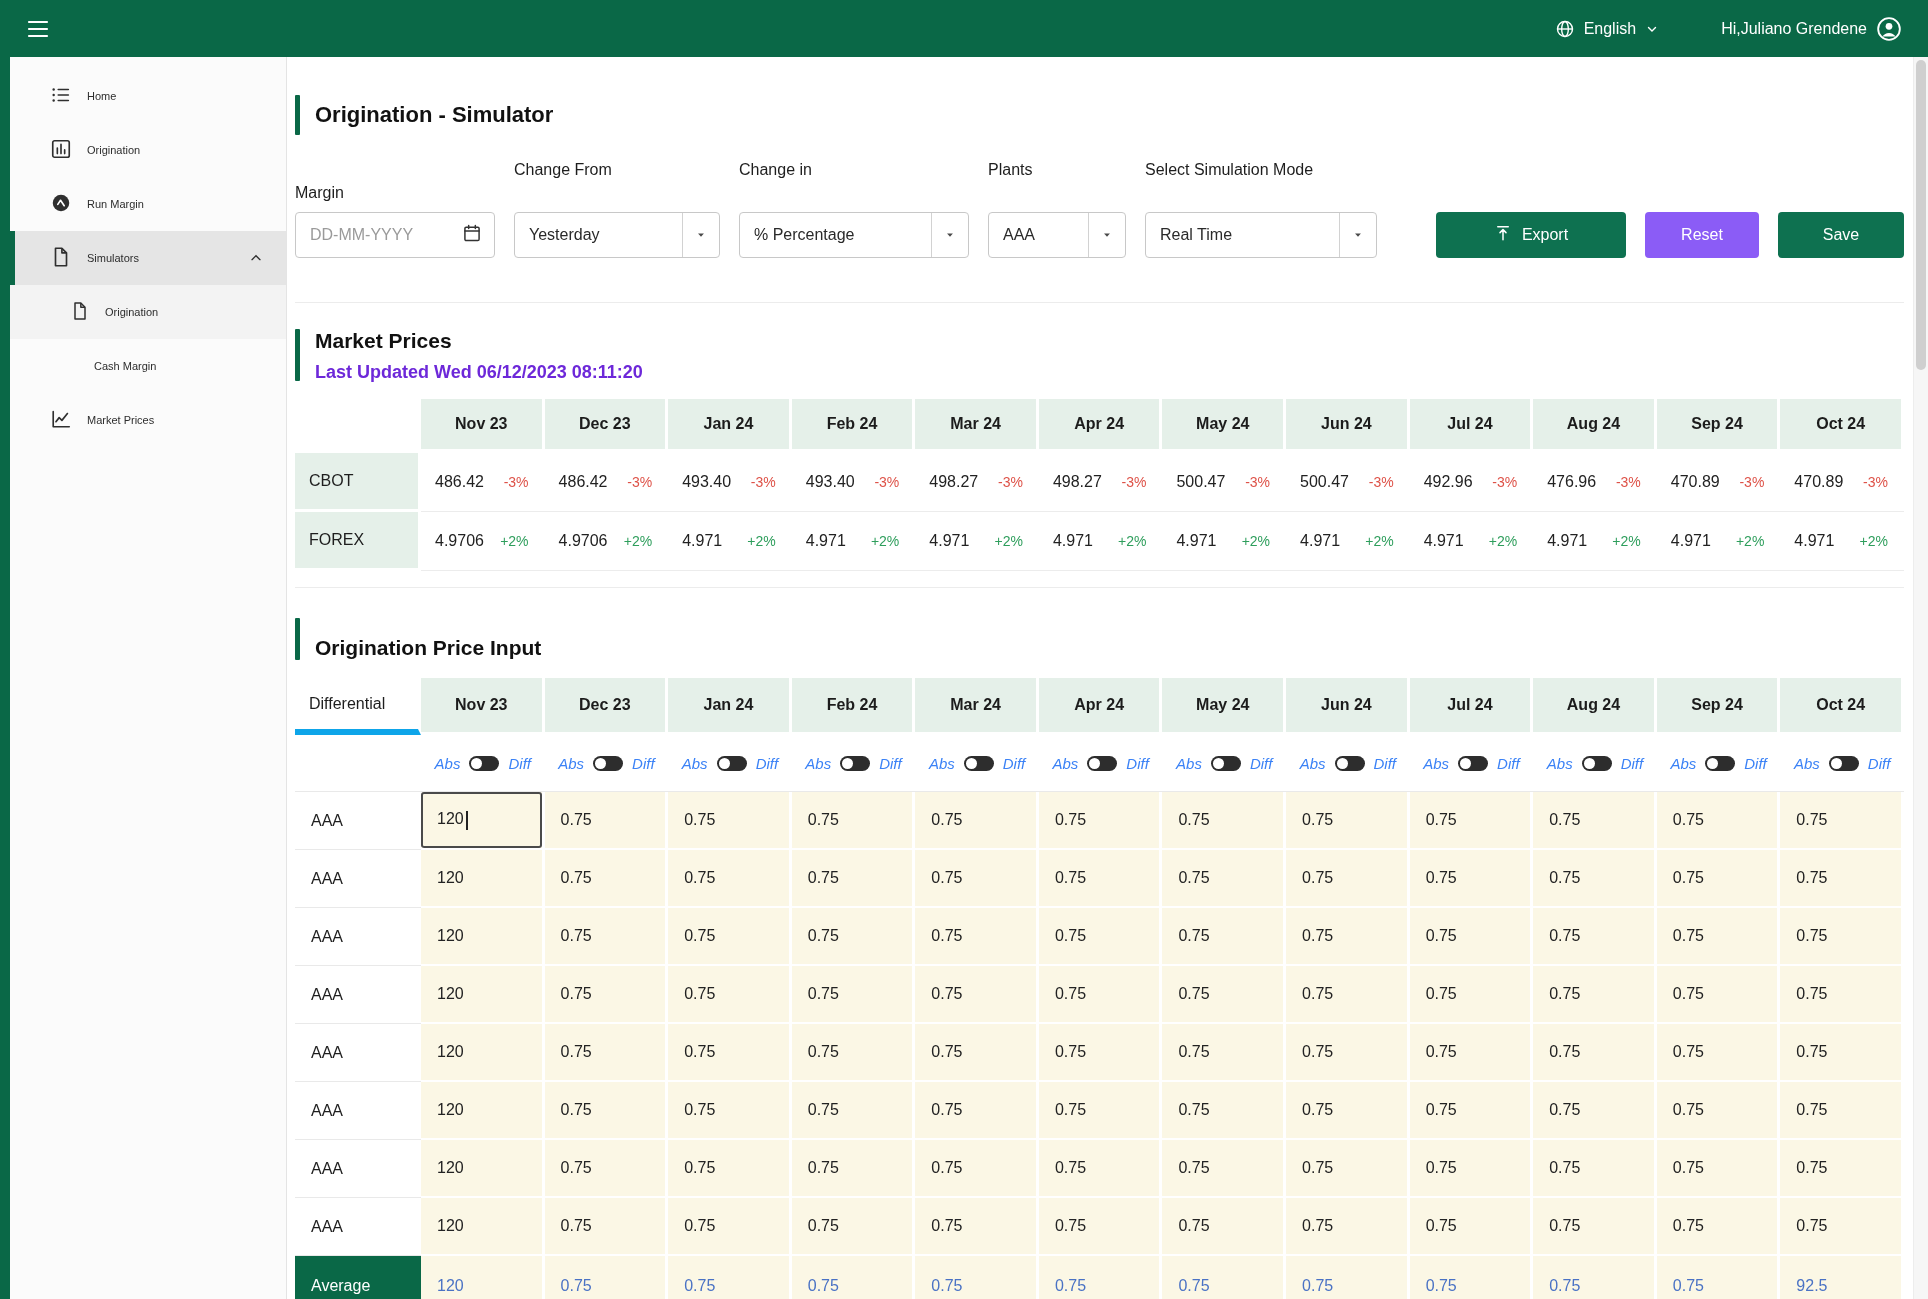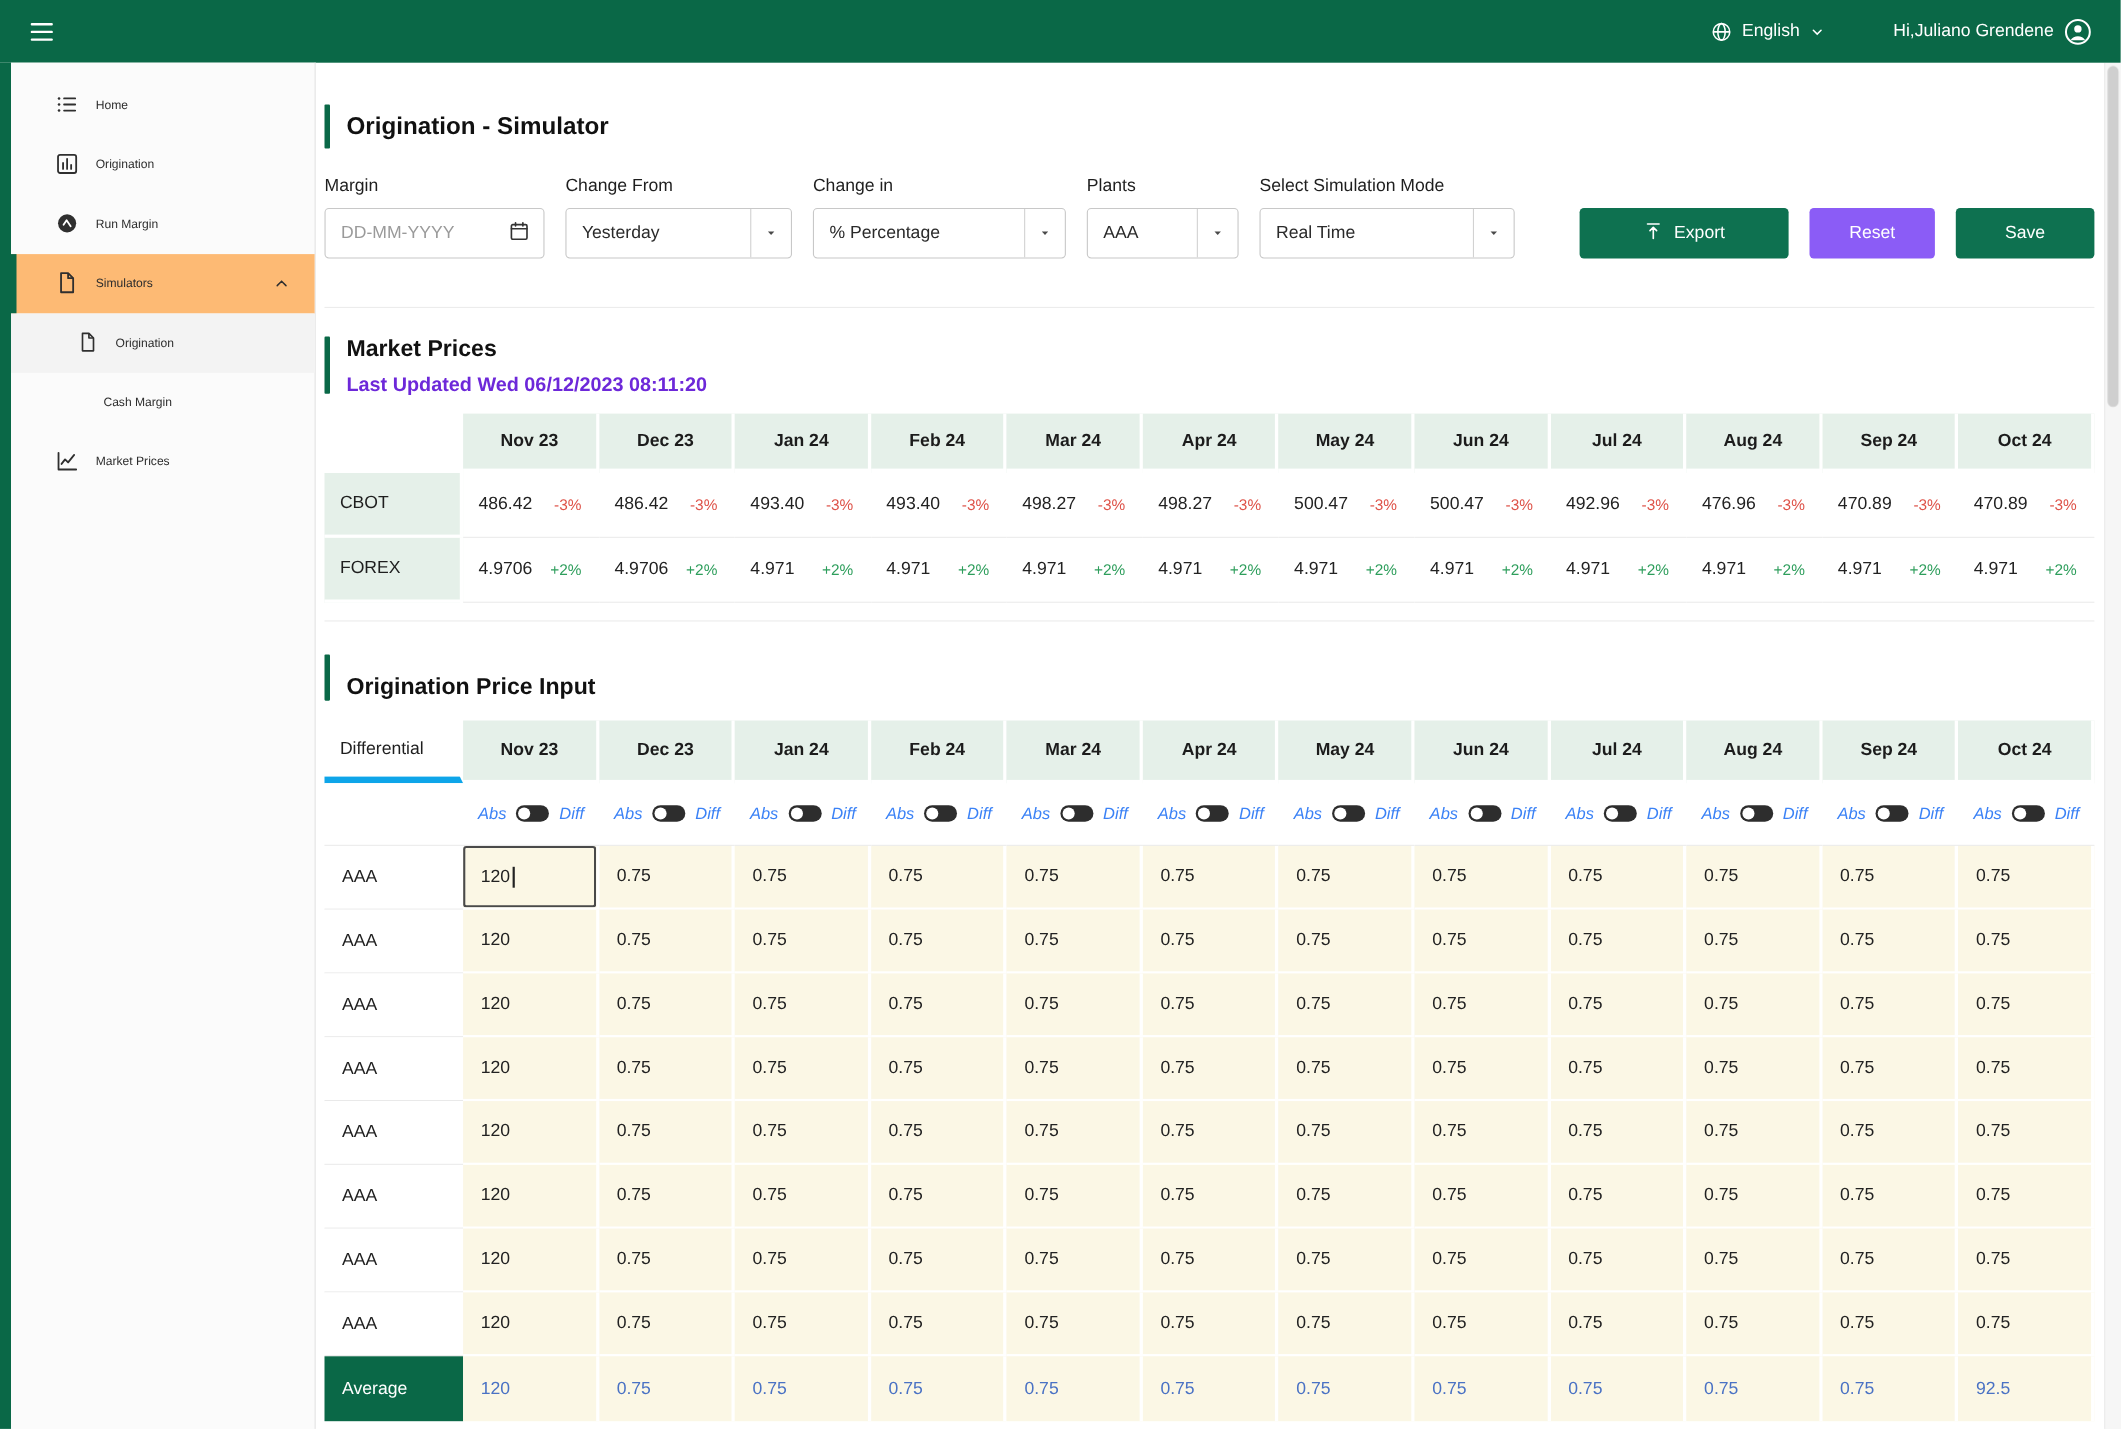--- a/index.html
+++ b/index.html
@@ -15,21 +15,21 @@
   .lang, .user { display:flex; align-items:center; gap:9px; cursor:pointer; }
 
   
   .layout { display:flex; height:1242px; }
   .left-rail { width:10px; background:#0A6847; flex:none; }
   .sidebar { width:277px; flex:none; background:#FBFBFB; border-right:1px solid #E4E4E4;
     padding-top:12px; }
   .side-item { height:54px; display:flex; align-items:center; gap:15px; padding-left:40px;
     font-size:11px; color:#2d2d2d; cursor:pointer; }
   .side-item svg { flex:none; }
-  .side-item.parent-active { background:#fdba74; border-left:5px solid #0A6847; padding-left:35px; }
+  .side-item.parent-active { background:#e5e5e5; border-left:5px solid #0A6847; padding-left:35px; }
   .side-item.child { padding-left:60px; }
   .side-item.child-active { background:#F3F3F3; }
   .side-item.child-noicon { padding-left:84px; }
   .chev-wrap { margin-left:auto; margin-right:22px; display:flex; }
 
   .main { flex:1; padding:0 24px 0 8px; }
 
   
   .page-title-row { display:flex; align-items:center; gap:15px; margin-top:36px; height:44px; }
   .accent { width:5px; background:#0A6847; border-radius:1px; flex:none; }
@@ -41,21 +41,21 @@
 
   
   .filters { display:flex; align-items:flex-end; gap:19px; margin-top:24px;
     padding-bottom:44px; border-bottom:1px solid #ECECEC;justify-content:flex-end; }
   .fgroup { display:flex; flex-direction:column; gap:10px; }
   .flabel { font-size:16px; color:#1e1e1e; }
   .control { height:46px; border:1px solid #C8C8C8; border-radius:4px; background:#fff;
     display:flex; align-items:center; font-size:16px; }
   .date-input { width:200px; justify-content:space-between; padding:0 12px 0 14px;
     color:#9A9A9A; cursor:text; }
-  .select { cursor:pointer; }
+  .select { cursor:pointer;margin-top:23px; }
   .select .txt { flex:1; padding-left:14px; color:#2a2a2a; white-space:nowrap; }
   .caret-box { width:37px; align-self:stretch; display:flex; align-items:center;
     justify-content:center; border-left:1px solid #D2D2D2; }
   .w-changefrom { width:206px; } .w-changein { width:230px; }
   .w-plants { width:138px; } .w-simmode { width:232px; }
   .btn { height:46px; border:none; border-radius:4px; color:#fff; font-size:16px;
     font-family:inherit; display:flex; align-items:center; justify-content:center;
     gap:10px; cursor:pointer; }
   .btn-export { width:190px; background:#0E7150; margin-left:auto; }
   .btn-reset { width:114px; background:#8b5cf6; }

